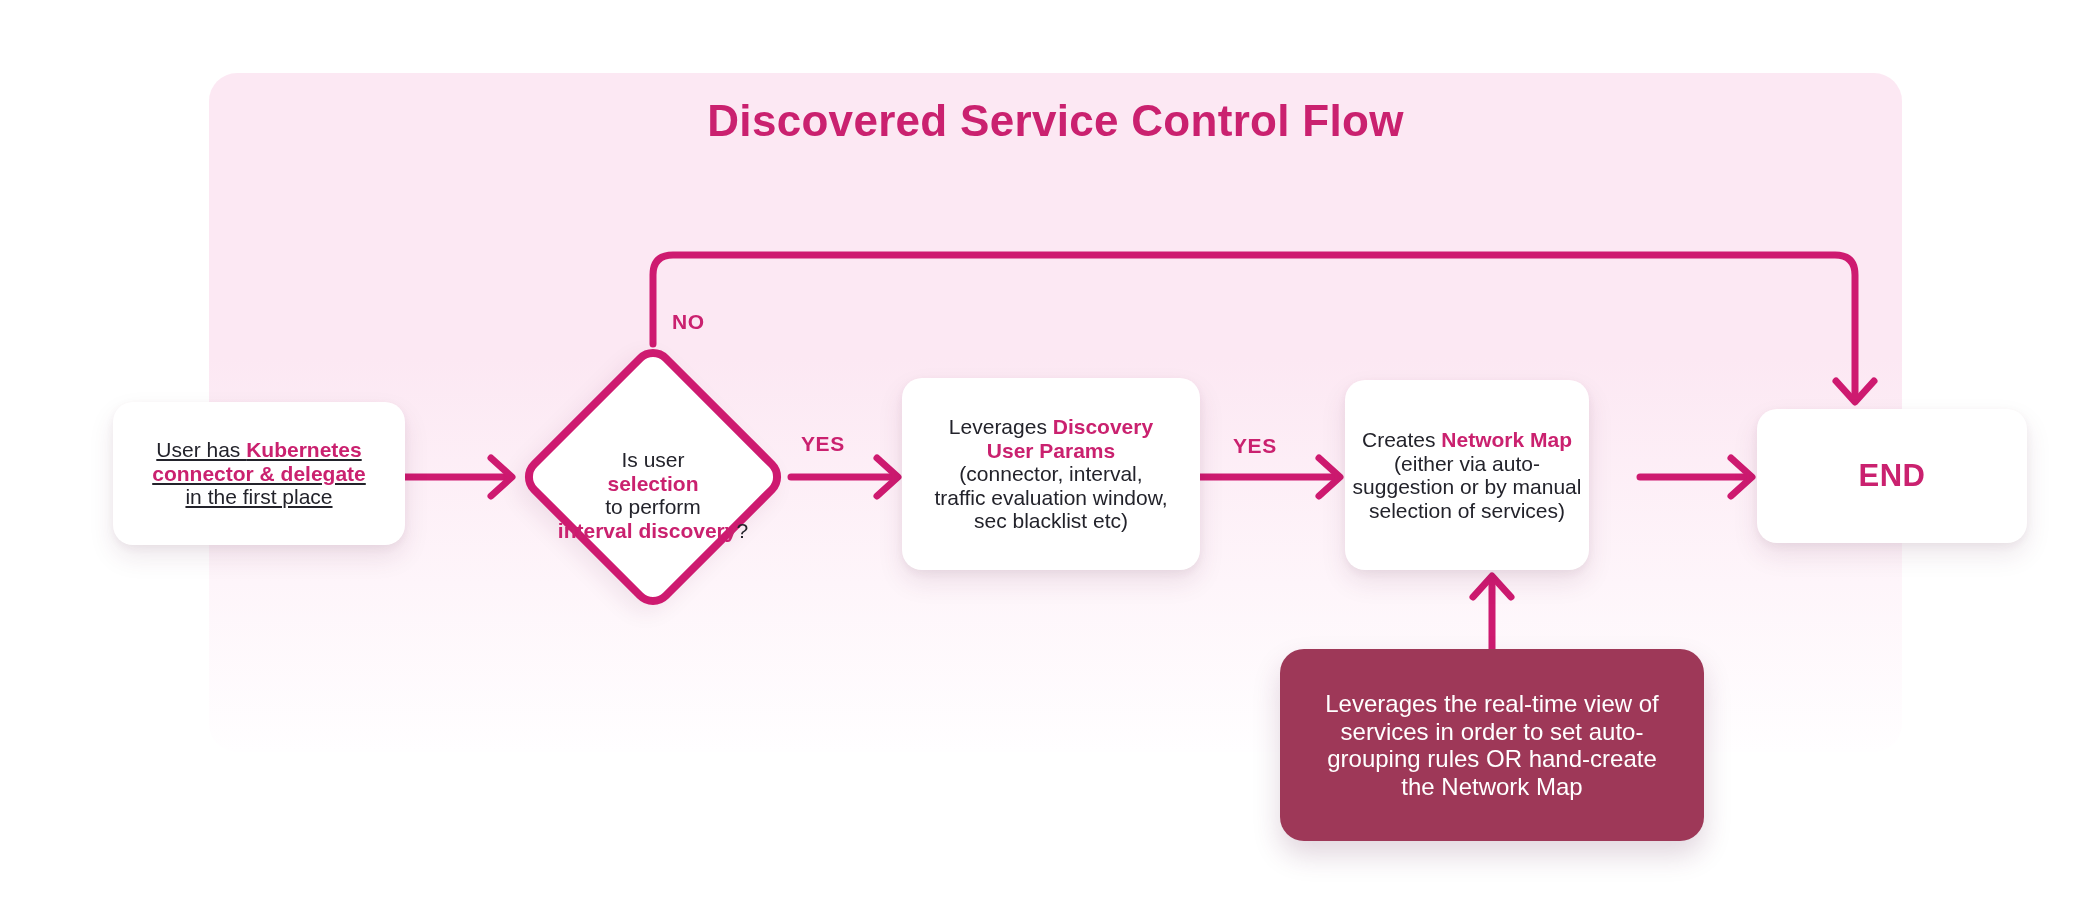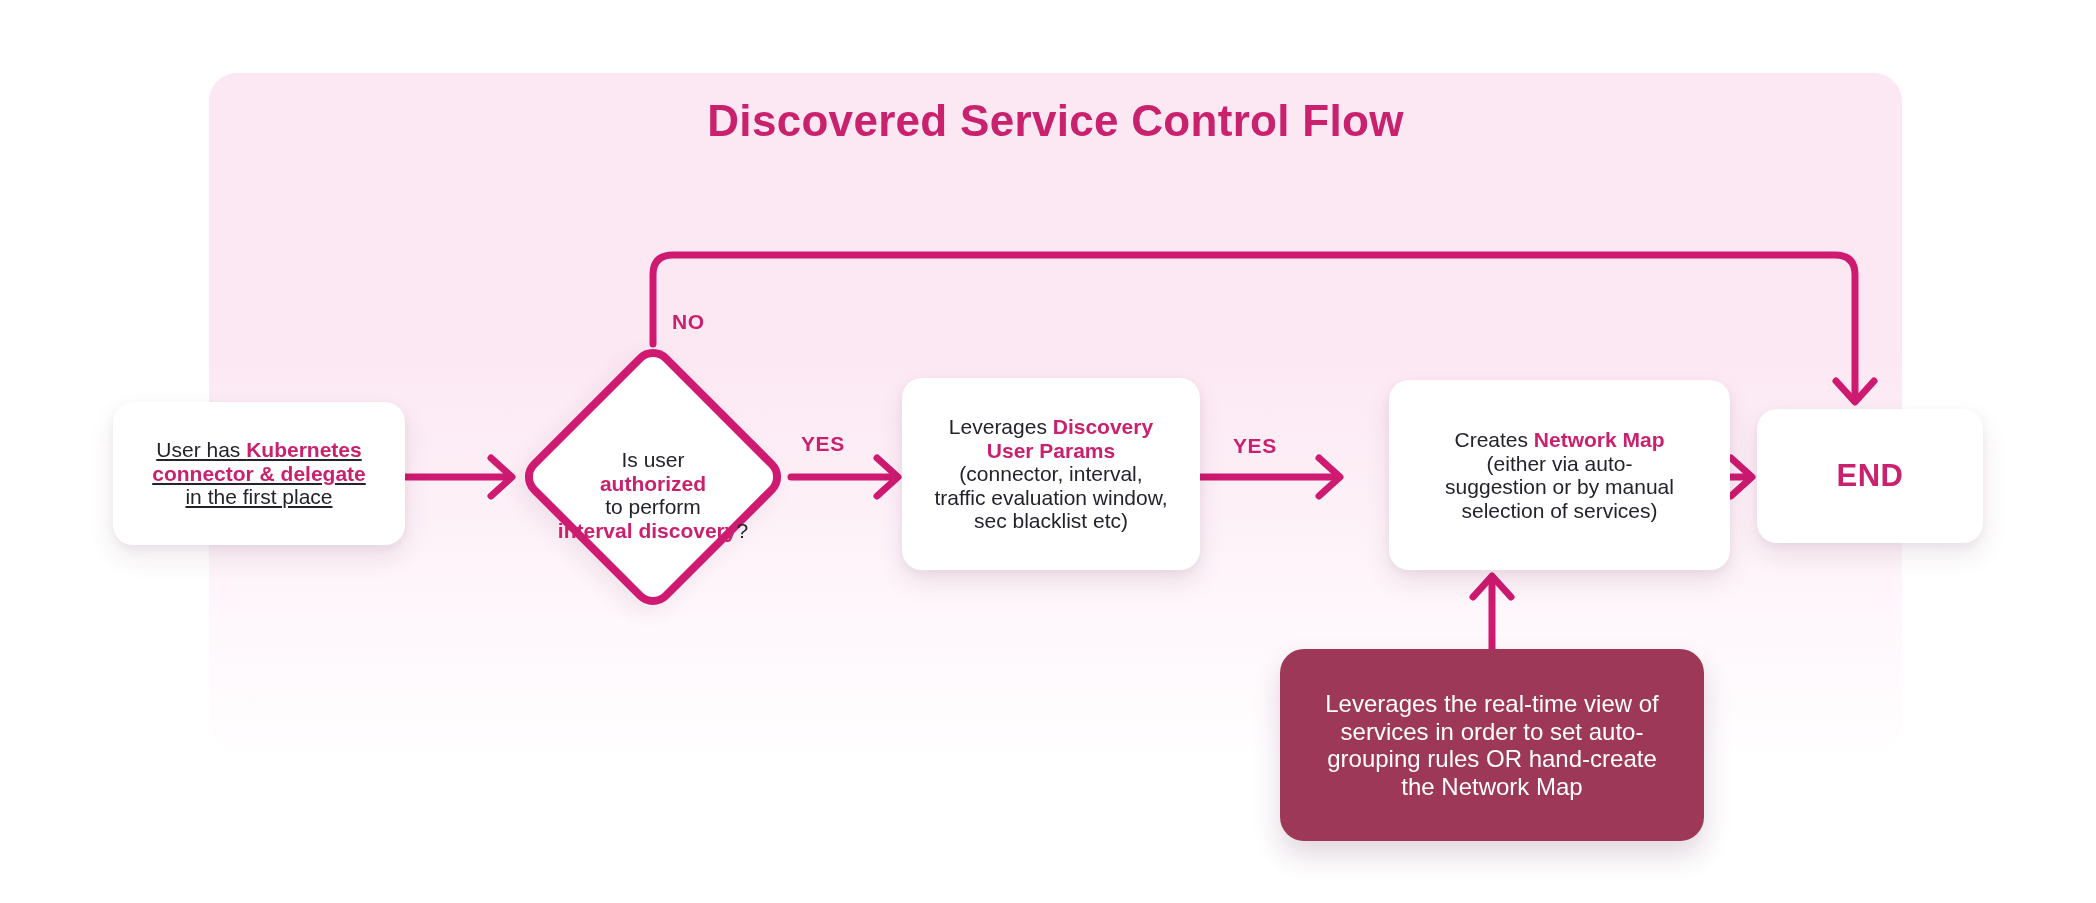--- a/index.html
+++ b/index.html
@@ -32,23 +32,23 @@
   .card{
     position:absolute;background:var(--card-bg);border-radius:20px;
     box-shadow:0 12px 26px rgba(90,30,70,.10),0 3px 8px rgba(90,30,70,.06);
     display:flex;align-items:center;justify-content:center;
     text-align:center;font-size:21px;line-height:23.5px;
   }
   .txt{white-space:pre-line;}
   .txt .em{font-weight:700;color:var(--accent);}
   .card-start{left:113px;top:402px;width:292px;height:143px;text-decoration:underline;}
   .card-configure{left:902px;top:378px;width:298px;height:192px;}
-  .card-create{left:1345px;top:380px;width:341px;height:190px;margin-left:44px;}
+  .card-create{left:1345px;top:380px;width:244px;height:190px;}
   .card-end{
-    left:1757px;top:409px;width:226px;height:134px;
+    left:1757px;top:409px;width:270px;height:134px;
     font-size:31px;font-weight:800;color:var(--accent);letter-spacing:.5px;
   }
   .diamond-shape{
     position:absolute;left:556px;top:380px;width:194px;height:194px;
     background:var(--card-bg);border:8px solid var(--line);border-radius:22px;
     transform:rotate(45deg);
     box-shadow:0 10px 22px rgba(90,30,70,.08);
   }
   .diamond-text{
     position:absolute;left:543px;top:382px;width:220px;height:160px;
@@ -106,21 +106,21 @@
 
 <div class="card card-start">
   <div class="txt"><span>User has </span><span class="em">Kubernetes
 connector &amp; delegate</span><span>
 in the first place</span></div>
 </div>
 
 <div class="diamond-shape"></div>
 <div class="diamond-text">
   <div class="txt"><span>Is user
-</span><span class="em">authorized</span><span>
+</span><span class="em">selection</span><span>
 to perform
 </span><span class="em">interval discovery</span><span>?</span></div>
 </div>
 
 <div class="card card-configure">
   <div class="txt"><span>Leverages </span><span class="em">Discovery
 User Params</span><span>
 (connector, interval,
 traffic evaluation window,
 sec blacklist etc)</span></div>

